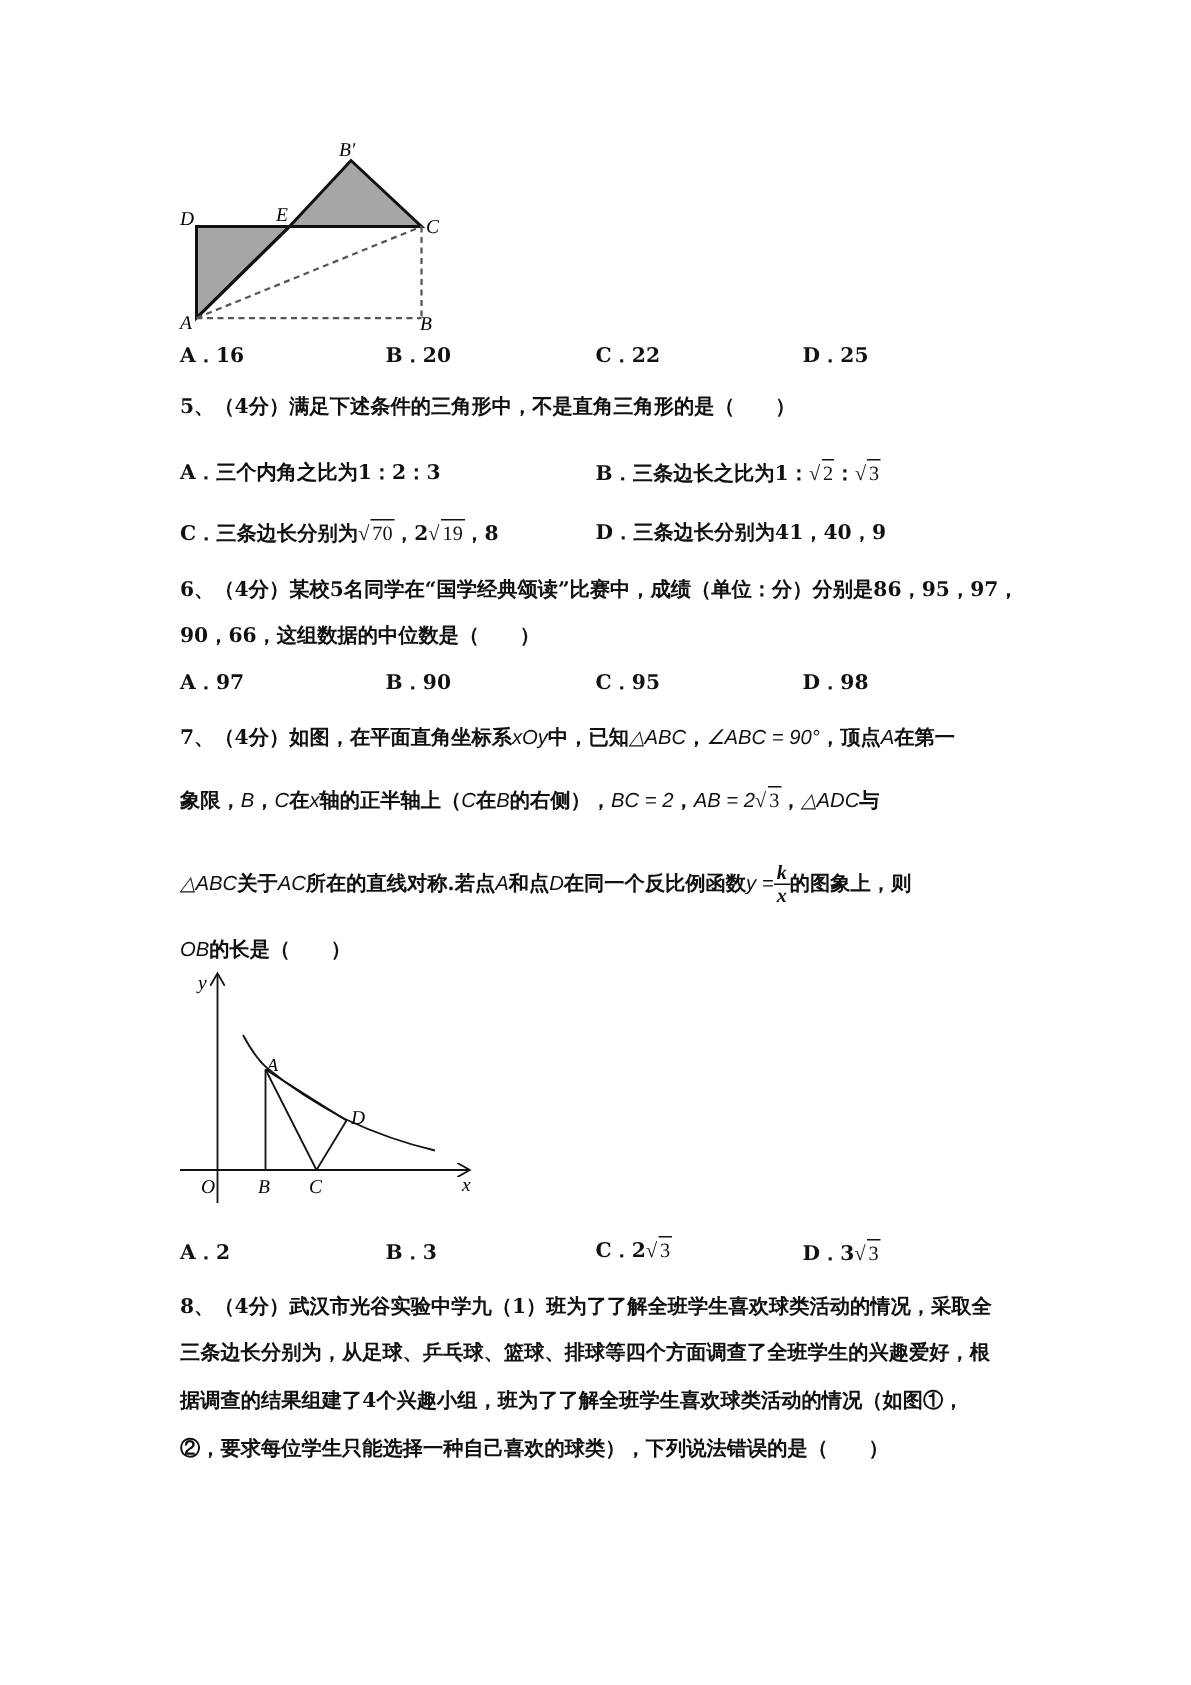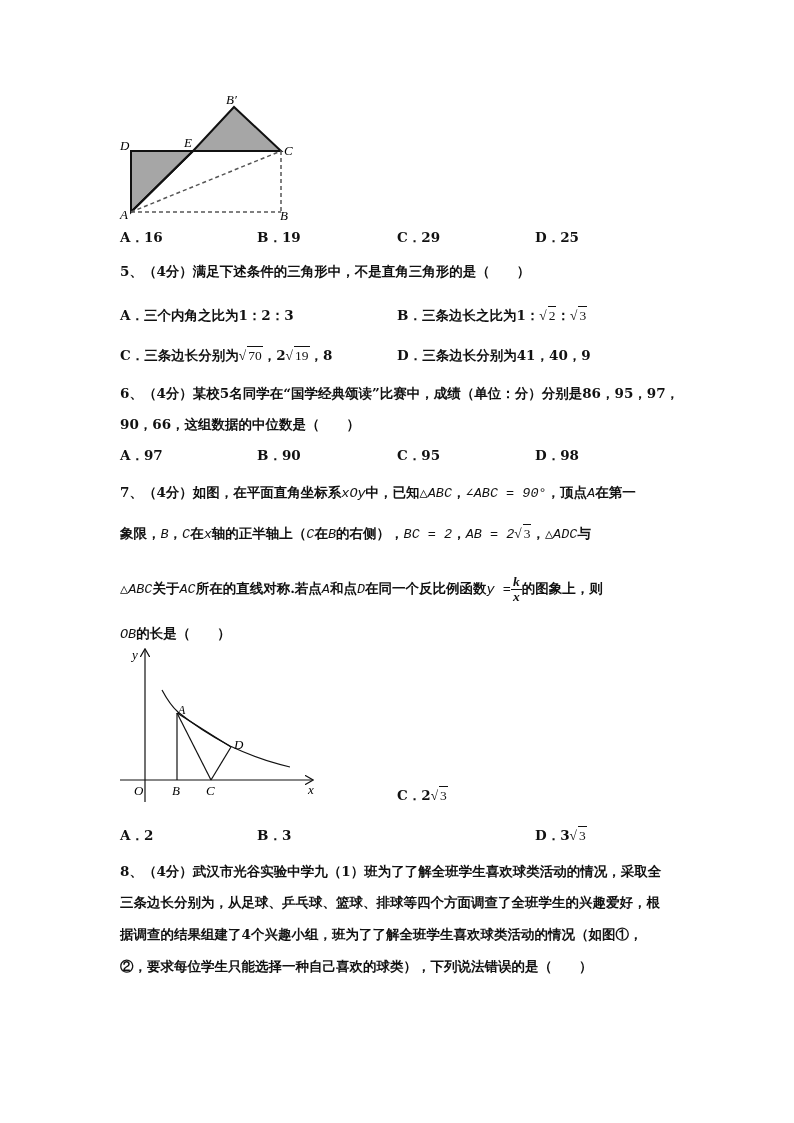--- a/index.html
+++ b/index.html
@@ -2,21 +2,21 @@
 <html><head>
 <meta charset="utf-8">
 <style>
   html, body { margin: 0; padding: 0; background: #ffffff; }
   body { width: 794px; height: 1123px; position: relative; overflow: hidden;
          font-family: "DejaVu Serif", "Liberation Serif", serif; color: #111; }
   .abs { position: absolute; }
   .line { position: absolute; left: 120px; font-size: 13.5px; white-space: nowrap; line-height: 18px; }
   .bold { font-weight: bold; }
   .opt { position: absolute; font-size: 13.5px; font-weight: bold; white-space: nowrap; line-height: 18px; }
-  .it { font-style: italic; font-family: Liberation Mono, monospace; }
+  .it { font-style: italic; font-family: Liberation Sans, sans-serif; }
   .sqrt { display: inline-block; border-top: 1px solid #111; padding: 0 1px; margin-left: 1px; font-weight: normal; font-family: "Liberation Serif", serif; }
   .rad { font-weight: normal; font-family: "Liberation Serif", serif; }
   .frac { display: inline-block; vertical-align: middle; text-align: center; font-family: "Liberation Serif", serif; font-style: italic; line-height: 14px; }
   .frac .num { display: block; border-bottom: 1px solid #111; padding: 0 2px; }
   .frac .den { display: block; padding: 0 2px; }
   svg text { font-family: "Liberation Serif", serif; font-style: italic; }
 </style>
 </head>
 <body>
 
@@ -29,22 +29,22 @@
   <line x1="131" y1="212" x2="281" y2="212" stroke="#555" stroke-width="1.5" stroke-dasharray="4,3"></line>
   <text x="120" y="150" font-size="13">D</text>
   <text x="184" y="147" font-size="13">E</text>
   <text x="226" y="104" font-size="13">B′</text>
   <text x="284" y="155" font-size="13">C</text>
   <text x="120" y="219" font-size="13">A</text>
   <text x="280" y="220" font-size="13">B</text>
 </svg>
 
 <div class="opt" style="left:120px;top:228px">A．16</div>
-<div class="opt" style="left:257px;top:228px">B．19</div>
-<div class="opt" style="left:397px;top:228px">C．29</div>
+<div class="opt" style="left:257px;top:228px">B．20</div>
+<div class="opt" style="left:397px;top:228px">C．22</div>
 <div class="opt" style="left:535px;top:228px">D．25</div>
 
 <div class="line bold" style="top:262px">5、（4分）满足下述条件的三角形中，不是直角三角形的是（　　）</div>
 <div class="opt" style="left:120px;top:306px">A．三个内角之比为1：2：3</div>
 <div class="opt" style="left:397px;top:306px">
   <span>B．三条边长之比为1：</span><span class="rad">√</span><span class="sqrt">2</span><span>：</span><span class="rad">√</span><span class="sqrt">3</span>
 </div>
 <div class="opt" style="left:120px;top:346px">
   <span>C．三条边长分别为</span><span class="rad">√</span><span class="sqrt">70</span><span>，2</span><span class="rad">√</span><span class="sqrt">19</span><span>，8</span>
 </div>
@@ -87,21 +87,21 @@
   <text x="308" y="794" font-size="13">x</text>
   <text x="134" y="795" font-size="13">O</text>
   <text x="178" y="714" font-size="12">A</text>
   <text x="172" y="795" font-size="13">B</text>
   <text x="206" y="795" font-size="13">C</text>
   <text x="234" y="749" font-size="13">D</text>
 </svg>
 
 <div class="opt" style="left:120px;top:826px">A．2</div>
 <div class="opt" style="left:257px;top:826px">B．3</div>
-<div class="opt" style="left:397px;top:786px">
+<div class="opt" style="left:397px;top:824px">
   <span>C．2</span><span class="rad">√</span><span class="sqrt">3</span>
 </div>
 <div class="opt" style="left:535px;top:826px">
   <span>D．3</span><span class="rad">√</span><span class="sqrt">3</span>
 </div>
 
 <div class="line bold" style="top:862px">8、（4分）武汉市光谷实验中学九（1）班为了了解全班学生喜欢球类活动的情况，采取全</div>
 <div class="line bold" style="top:893px">三条边长分别为，从足球、乒乓球、篮球、排球等四个方面调查了全班学生的兴趣爱好，根</div>
 <div class="line bold" style="top:925px">据调查的结果组建了4个兴趣小组，班为了了解全班学生喜欢球类活动的情况（如图①，</div>
 <div class="line bold" style="top:957px">②，要求每位学生只能选择一种自己喜欢的球类），下列说法错误的是（　　）</div>

